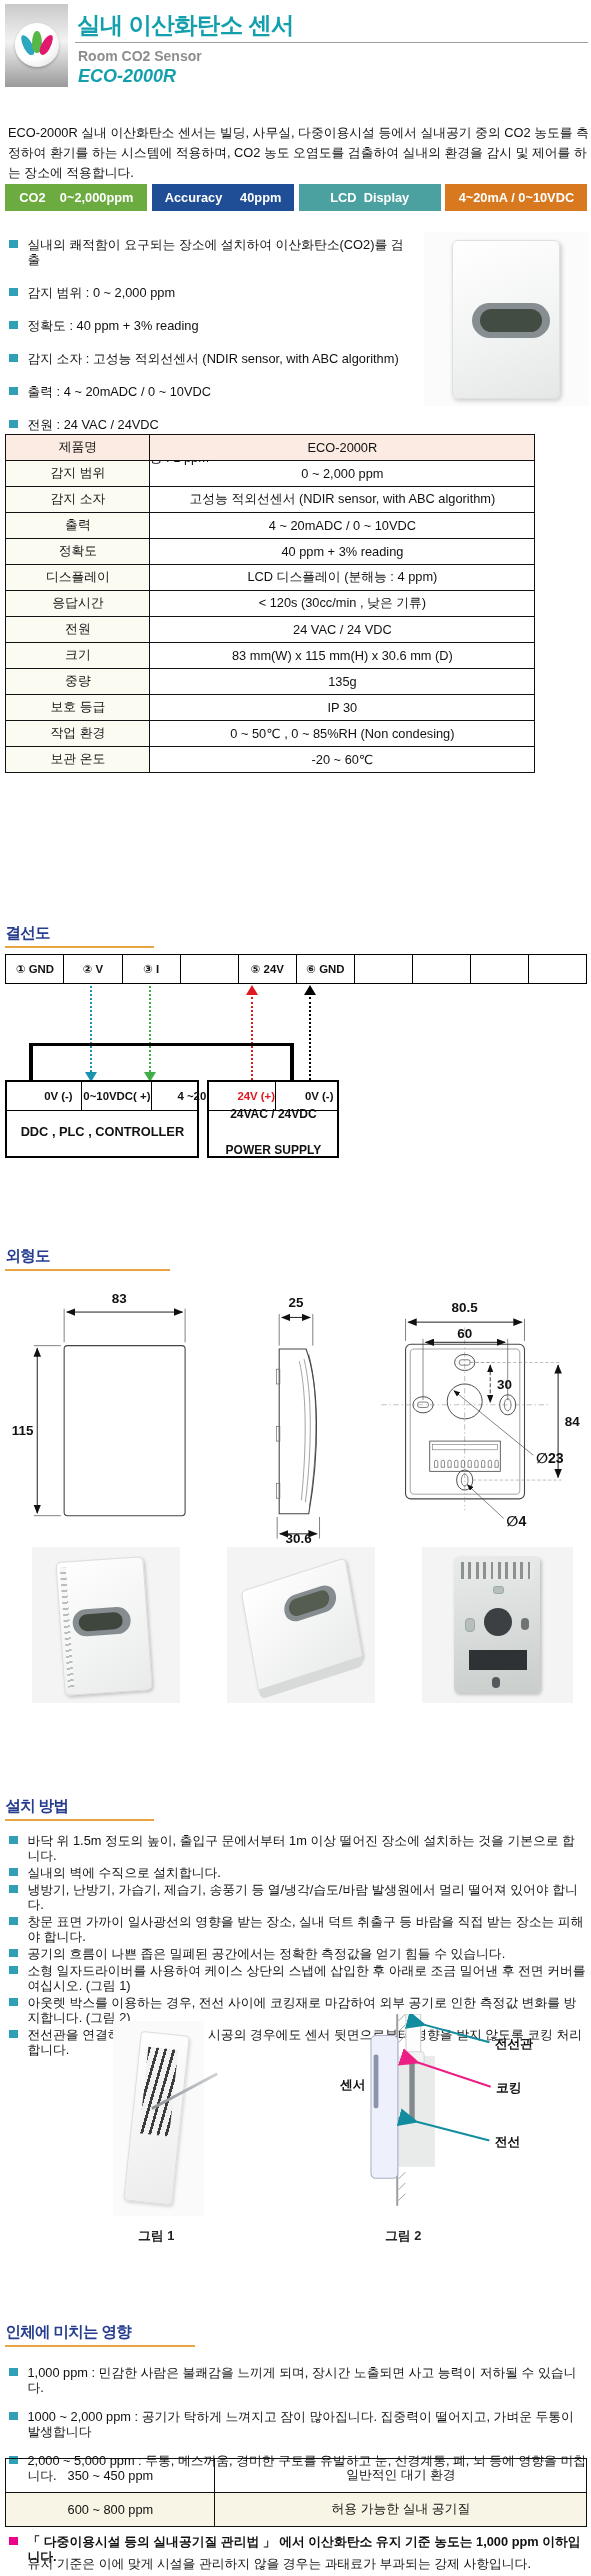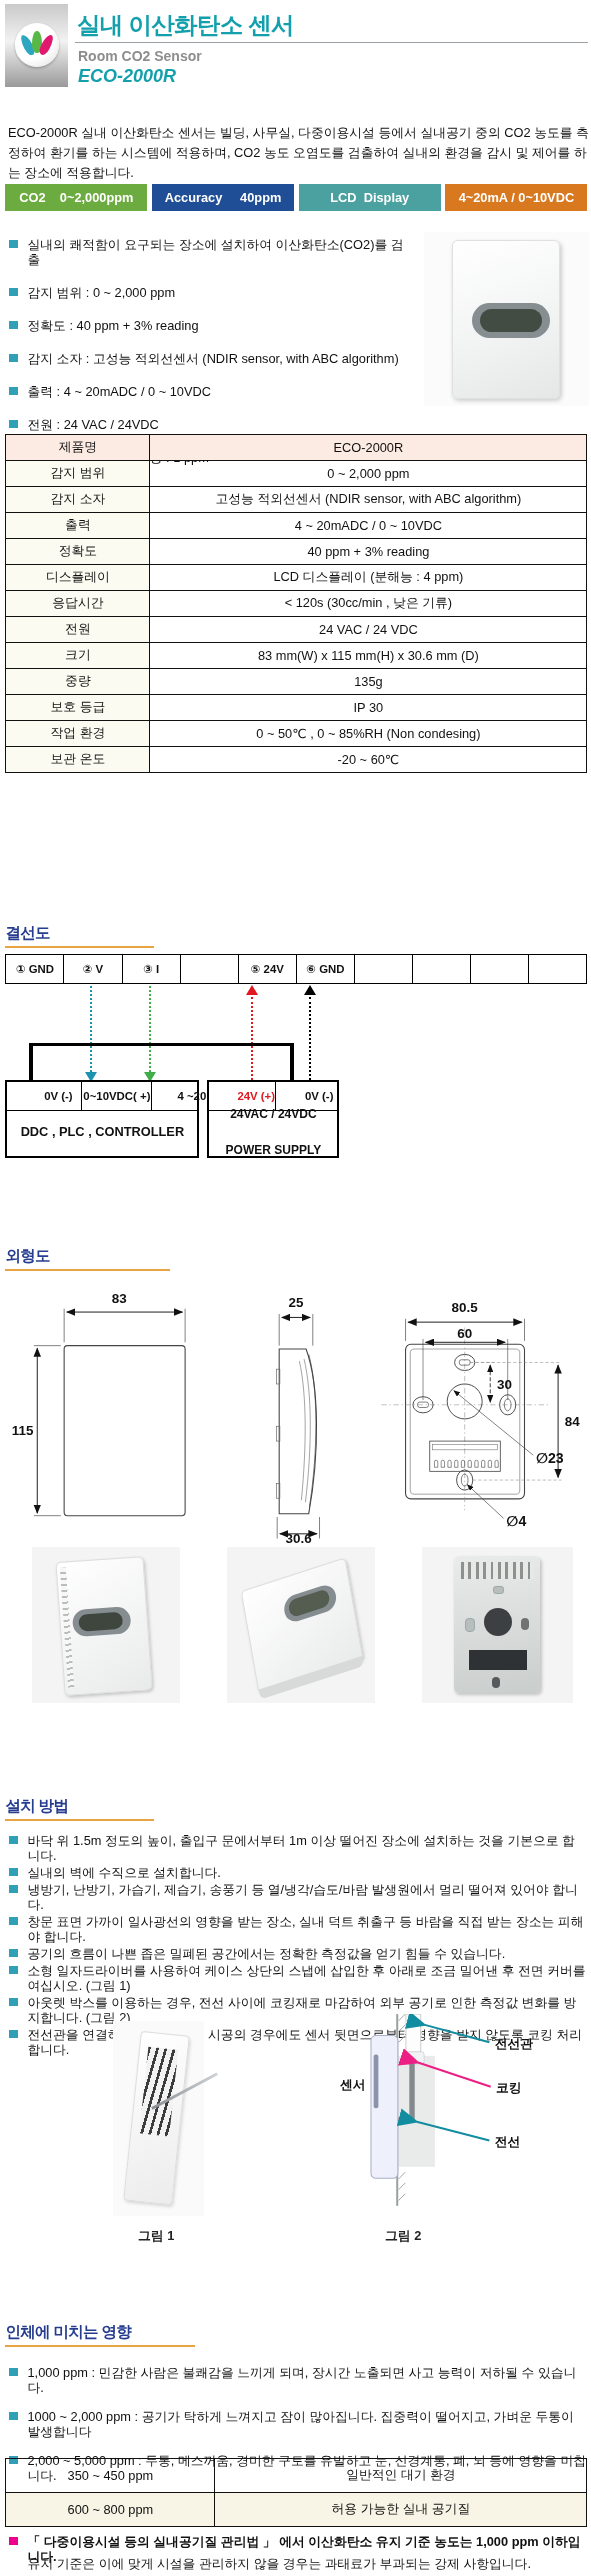--- a/index.html
+++ b/index.html
@@ -37,21 +37,21 @@
   .feat-text{font-size:12.8px;line-height:15px;}
   .photo-tile{left:424px;top:232px;width:165px;height:174px;background:#fbfbfb;}
   .dev-front{position:absolute;left:28px;top:8px;width:106px;height:157px;border-radius:6px;
              background:linear-gradient(160deg,#ffffff 0%,#f1f3f2 60%,#e4e7e6 100%);
              box-shadow:1.3px 2px 4px rgba(0,0,0,.18);border:0.7px solid #e0e0e0;}
   .dev-window{position:absolute;left:19px;top:62px;width:78px;height:35px;border-radius:17.5px;
               background:#878e92;}
   .dev-screen{position:absolute;left:8px;top:6px;width:62px;height:23px;border-radius:11.4px;background:#434c42;}
 
   
-  table.spec{position:absolute;left:5.4px;top:434px;width:582px;border-collapse:collapse;}
+  table.spec{position:absolute;left:5.4px;top:434px;width:530px;border-collapse:collapse;}
   table.spec td{border:1.3px solid #111;height:25px;text-align:center;font-size:12.8px;padding:0 4px;}
   table.spec td.k{width:135px;background:#fcfbf1;}
   table.spec tr.first td{background:#fcebe2;}
 
   
   .sec-title{font-size:15.5px;font-weight:bold;color:#253c8f;letter-spacing:-0.7px;}
   .sec-rule{height:2px;background:#e8a440;margin-top:2px;}
 
   
   .wd{left:5.4px;top:954px;width:582px;height:209px;}

